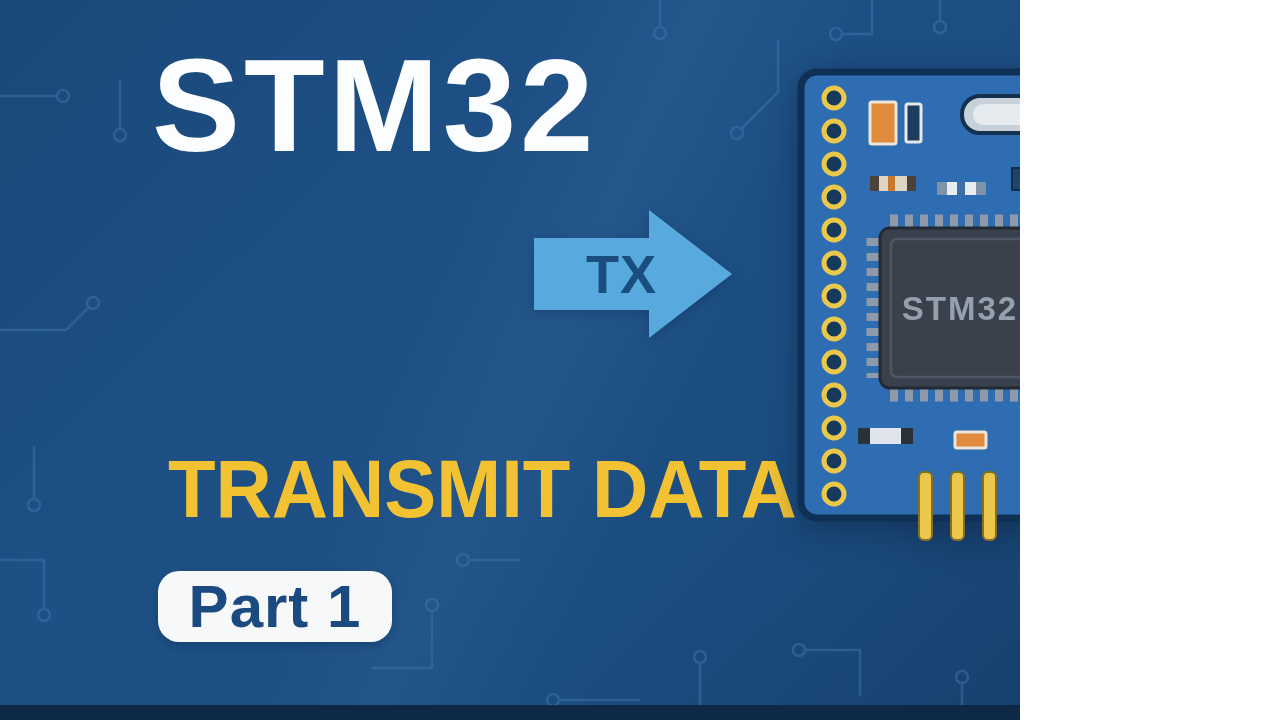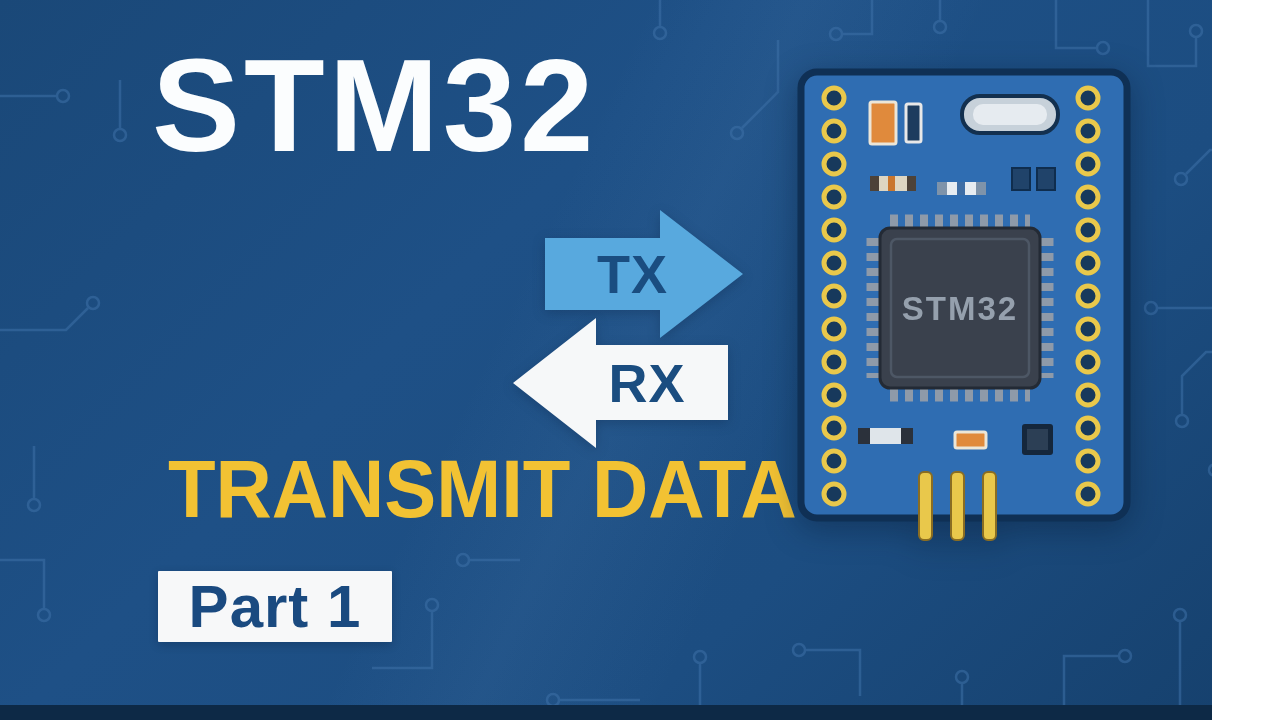--- a/index.html
+++ b/index.html
@@ -1,18 +1,18 @@
 <!DOCTYPE html>
 <html><head>
 <meta charset="utf-8">
 <style>
   html, body { margin: 0; padding: 0; }
   .canvas {
     position: relative;
-    width: 1212px;
+    width: 1020px;
     height: 720px;
     overflow: hidden;
     font-family: "Liberation Sans", sans-serif;
     background:
       linear-gradient(115deg, rgba(130,180,230,0.00) 42%, rgba(130,180,230,0.07) 52%, rgba(130,180,230,0.00) 64%),
       linear-gradient(135deg, #1a4878 0%, #1e5086 38%, #1c4d81 70%, #16416e 100%);
     text-align: right;
   }
   .traces {
     position: absolute;
@@ -25,21 +25,21 @@
     font-weight: 700;
     font-size: 132px;
     line-height: 1;
     letter-spacing: 4px;
     white-space: nowrap;
   }
   .line1 { left: 152px; top: 40px; }
   .line2 { left: 148px; top: 178px; }
 
   .arrow-wrap { position: absolute; }
-  .tx-arrow  { left: 545px; top: 210px; width: 200px; height: 128px; }
+  .tx-arrow  { left: 534px; top: 210px; width: 200px; height: 128px; }
   .rx-arrow  { left: 513px; top: 318px; width: 215px; height: 130px; }
   .arrow-wrap svg { position: absolute; left: 0; top: 0; filter: drop-shadow(0 3px 6px rgba(5,25,50,0.25)); }
   .arrow-label {
     position: absolute;
     display: flex;
     align-items: center;
     justify-content: center;
     font-weight: 700;
     font-size: 54px;
     color: #1a4d80;
@@ -58,21 +58,21 @@
     letter-spacing: 0px;
     transform: scaleX(0.95);
     transform-origin: left top;
     white-space: nowrap;
   }
   .badge {
     position: absolute;
     left: 158px; top: 571px;
     width: 234px; height: 71px;
     background: #f7f8f9;
-    border-radius: 1px;
+    border-radius: 21px;
     display: flex;
     align-items: center;
     justify-content: center;
     box-shadow: 0 3px 8px rgba(5,25,50,0.25);
   }
   .badge span {
     font-weight: 700;
     font-size: 60px;
     color: #1a4a80;
     letter-spacing: 1px;
@@ -159,26 +159,20 @@
 
   <div class="title line1">STM32</div>
 
   <div class="arrow-wrap tx-arrow">
     <svg width="200" height="128" viewBox="0 0 200 128">
       <polygon points="0,28 115,28 115,0 198,64 115,128 115,100 0,100" fill="#58a9de"></polygon>
     </svg>
     <div class="arrow-label tx-label">TX</div>
   </div>
 
-  <div class="arrow-wrap rx-arrow">
-    <svg width="215" height="130" viewBox="0 0 215 130">
-      <polygon points="0,65 83,0 83,27 215,27 215,102 83,102 83,130" fill="#f6f8f9"></polygon>
-    </svg>
-    <div class="arrow-label rx-label">RX</div>
-  </div>
 
   <div class="subtitle">TRANSMIT DATA</div>
 
   <div class="badge">
     <span>Part 1</span>
   </div>
 
   <div class="board">
     <svg width="336" height="480" viewBox="0 0 336 480">
 

